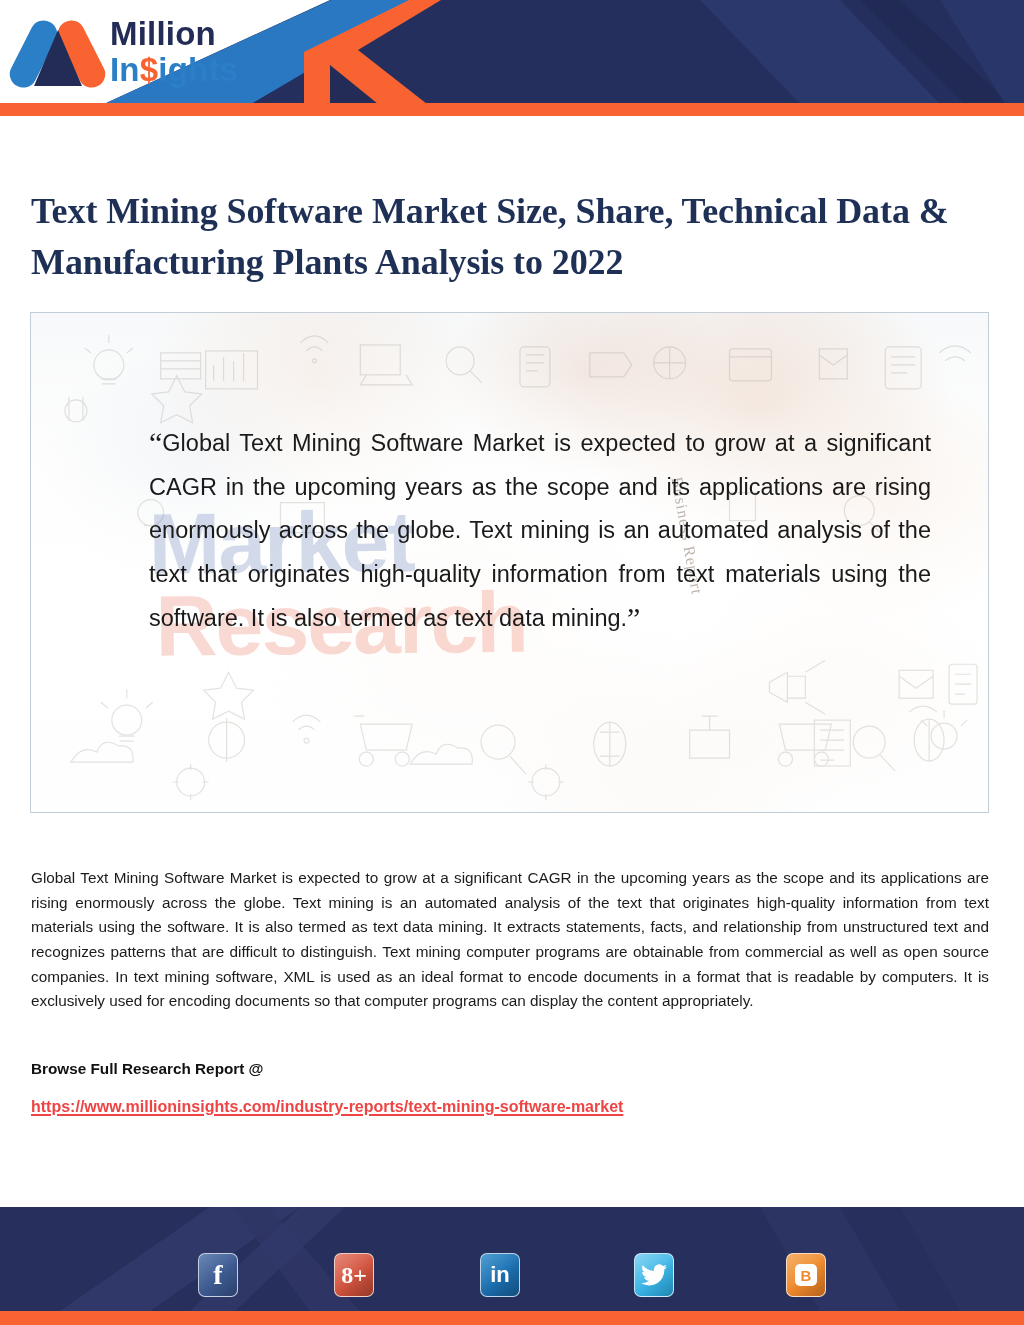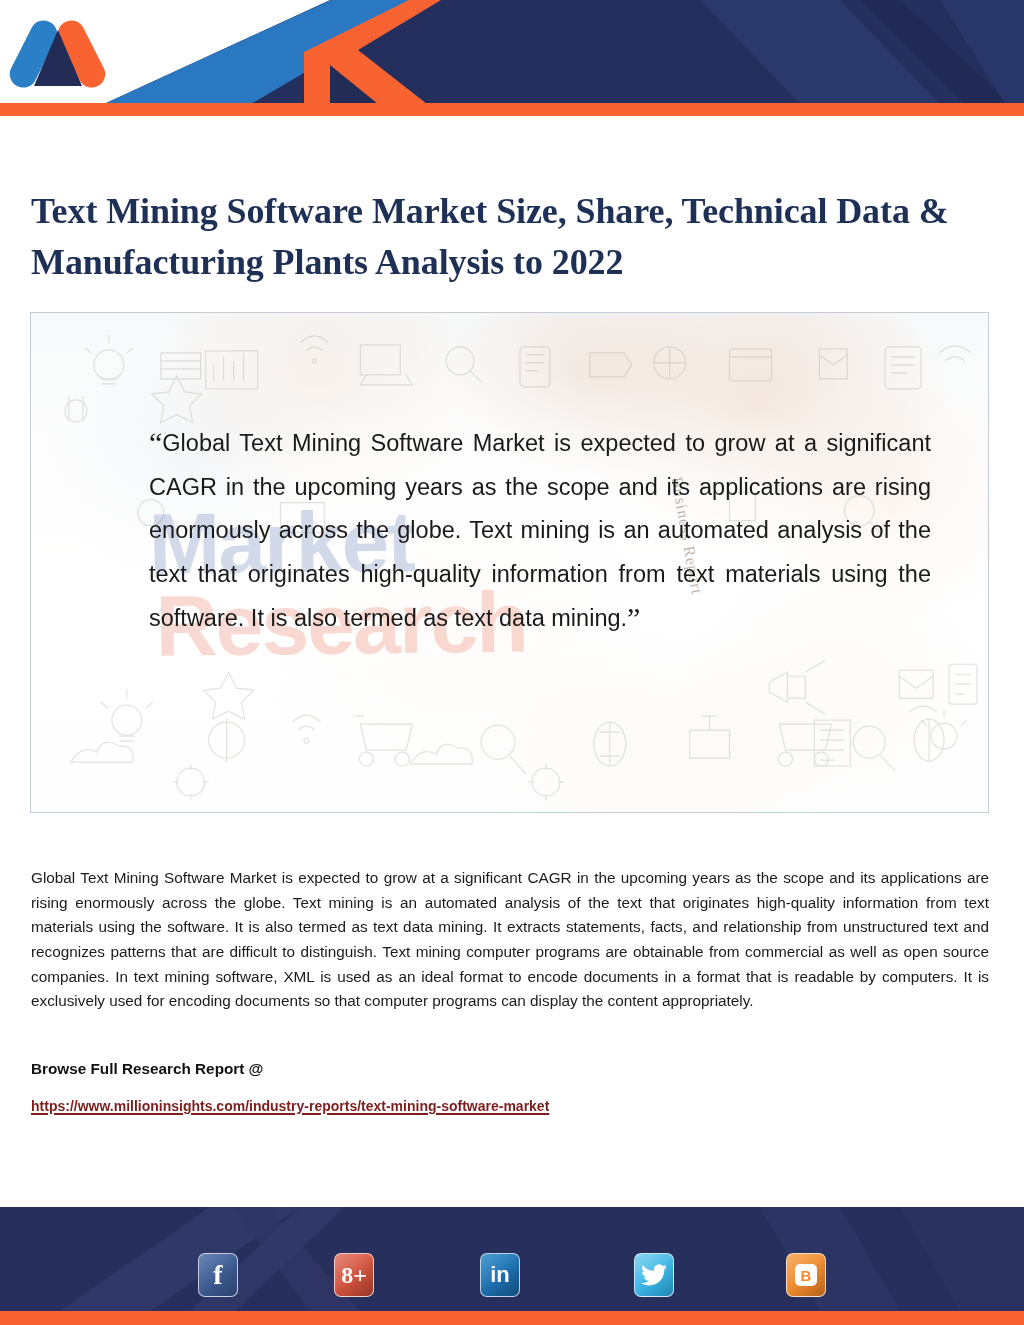--- a/index.html
+++ b/index.html
@@ -250,23 +250,23 @@
     left: 31px; top: 1060px;
     font-family: "Liberation Sans", sans-serif;
     font-size: 15.3px;
     font-weight: 700;
     color: #111111;
   }
   .report-link {
     position: absolute;
     left: 31px; top: 1098px;
     font-family: "Liberation Sans", sans-serif;
-    font-size: 14px;
-    font-weight: 700;
-    color: #7f1d1d;
+    font-size: 16px;
+    font-weight: 700;
+    color: #ef4444;
     text-decoration-thickness: 1.5px;
     text-underline-offset: 2px;
   }
 
   
   .footer {
     position: absolute;
     left: 0; top: 1207px;
     width: 1024px; height: 118px;
     background: #272f5c;
@@ -369,20 +369,24 @@
   <div class="hdr-navy-shade2"></div>
   <div class="hdr-blue"></div>
   <div class="hdr-k-innernavy"></div>
   <div class="hdr-orange-k"></div>
 
   <div class="logo-wrap">
     <div class="logo-mark">
       <div class="logo-bar left"></div>
       <div class="logo-bar right"></div>
       <div class="logo-tri"></div>
+    </div>
+    <div class="logo-text">
+      <div class="logo-l1">Million</div>
+      <div class="logo-l2"><span>In</span><span class="logo-dollar">$</span><span>ights</span></div>
     </div>
   </div>
 </div>
 <div class="hdr-orange-stripe"></div>
 
 <h1 class="title">Text Mining Software Market Size, Share, Technical Data &amp; Manufacturing Plants Analysis to 2022</h1>
 
 <div class="quote-box">
   <div class="qb-photo"></div>
   <div class="qb-veil"></div>

